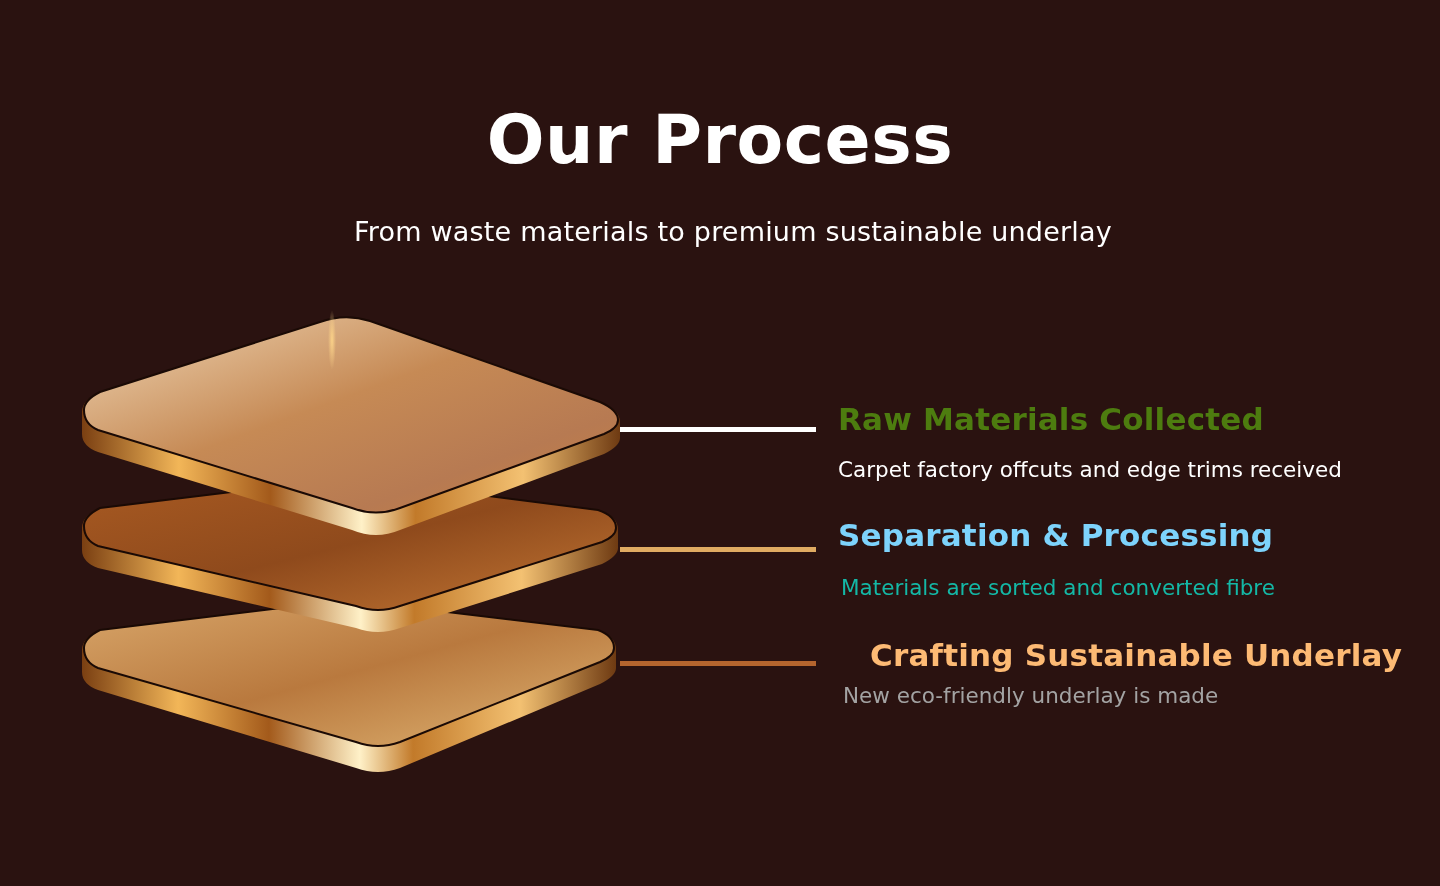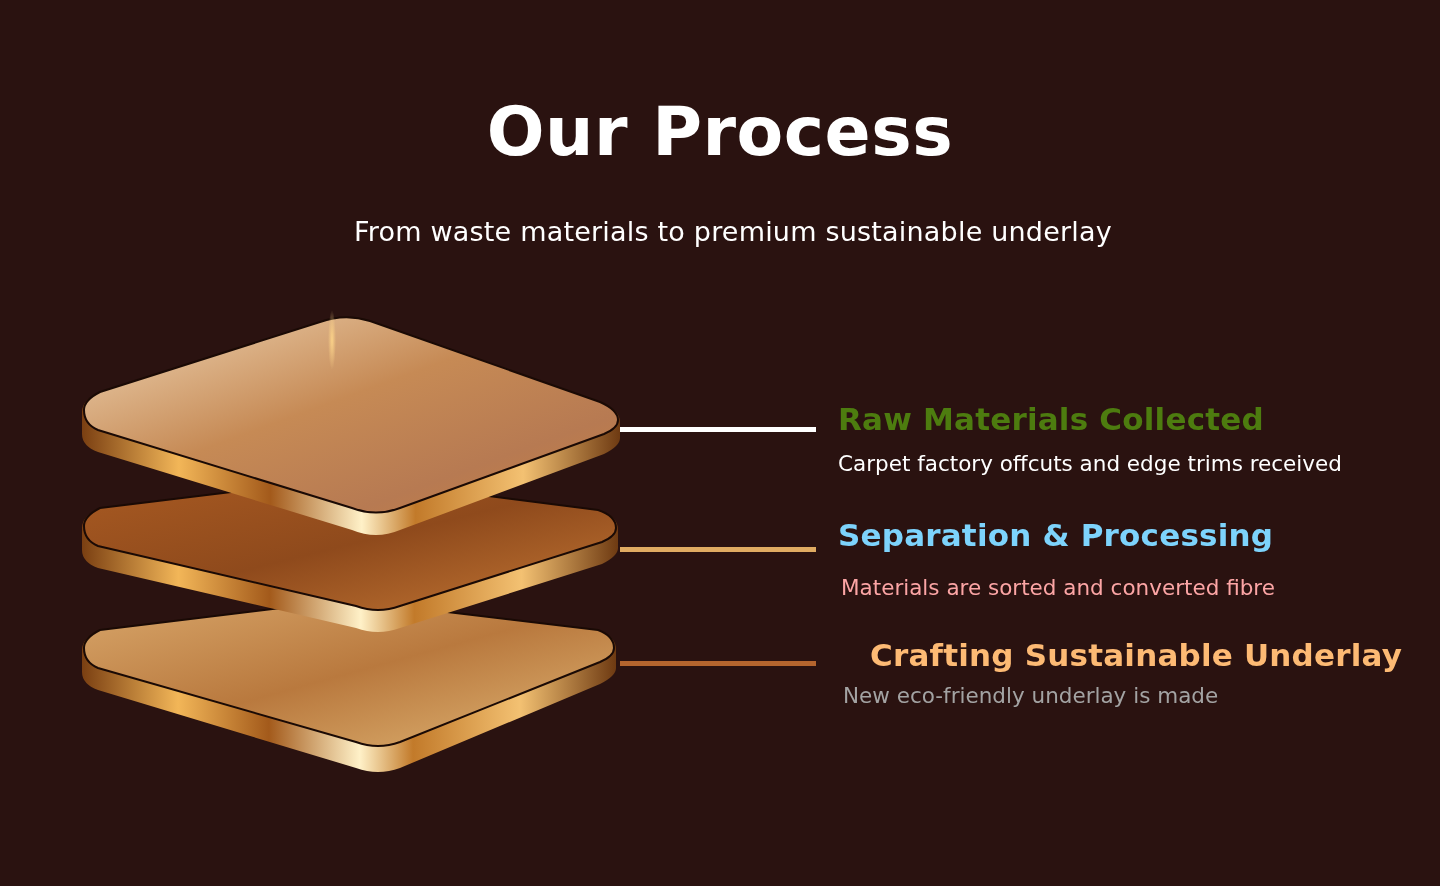--- a/index.html
+++ b/index.html
@@ -9,21 +9,21 @@
       height: 886px;
       background: #2a1210;
       overflow: hidden;
     }
     body {
       position: relative;
       font-family: "DejaVu Sans", "Liberation Sans", sans-serif;
     }
     .page-title {
       position: absolute;
-      top: 90px;
+      top: 98px;
       left: 0;
       width: 1440px;
       text-align: center;
       color: #ffffff;
       font-size: 68px;
       font-weight: bold;
       letter-spacing: 0.5px;
       margin: 0;
       line-height: 84px;
     }
@@ -135,24 +135,24 @@
     </g>
   </svg>
 </div>
 
 <div class="connector" style="top:427px;background:#ffffff;"></div>
 <div class="connector" style="top:547px;background:#e0ab62;"></div>
 <div class="connector" style="top:661px;background:#b5652e;"></div>
 
 <div class="step" style="top:399px;">
   <p class="step-title" style="color:#4d7c0f;">Raw Materials Collected</p>
-  <p class="step-desc" style="color:#ffffff;margin-top:10px;">Carpet factory offcuts and edge trims received</p>
+  <p class="step-desc" style="color:#ffffff;margin-top:16px;">Carpet factory offcuts and edge trims received</p>
 </div>
 
 <div class="step" style="top:515px;">
   <p class="step-title" style="color:#7dd3fc;">Separation &amp; Processing</p>
-  <p class="step-desc" style="color:#fca5a5;margin-top:18px;margin-left:3px;">Materials are sorted and converted fibre</p>
+  <p class="step-desc" style="color:#14b8a6;margin-top:18px;margin-left:3px;">Materials are sorted and converted fibre</p>
 </div>
 
 <div class="step" style="top:635px;">
   <p class="step-title" style="color:#fdba74;margin-left:32px;">Crafting Sustainable Underlay</p>
   <p class="step-desc" style="color:#a3a3a3;margin-top:6px;margin-left:5px;">New eco-friendly underlay is made</p>
 </div>
 
 </body></html>

